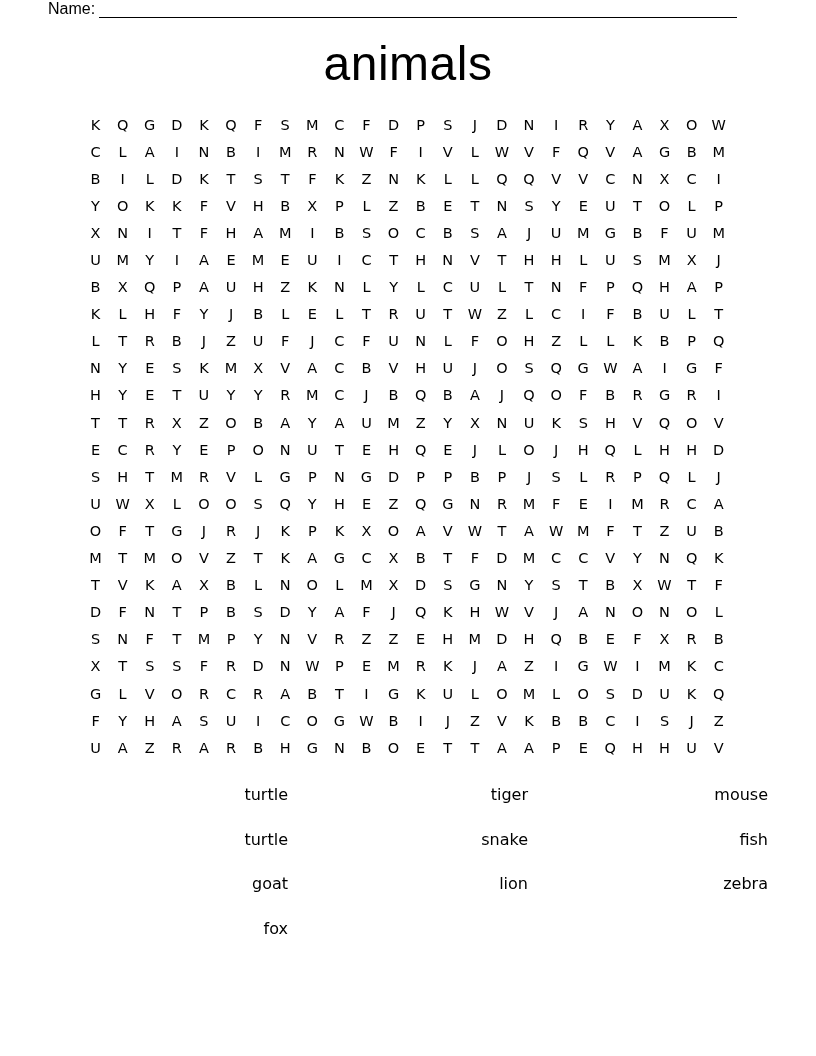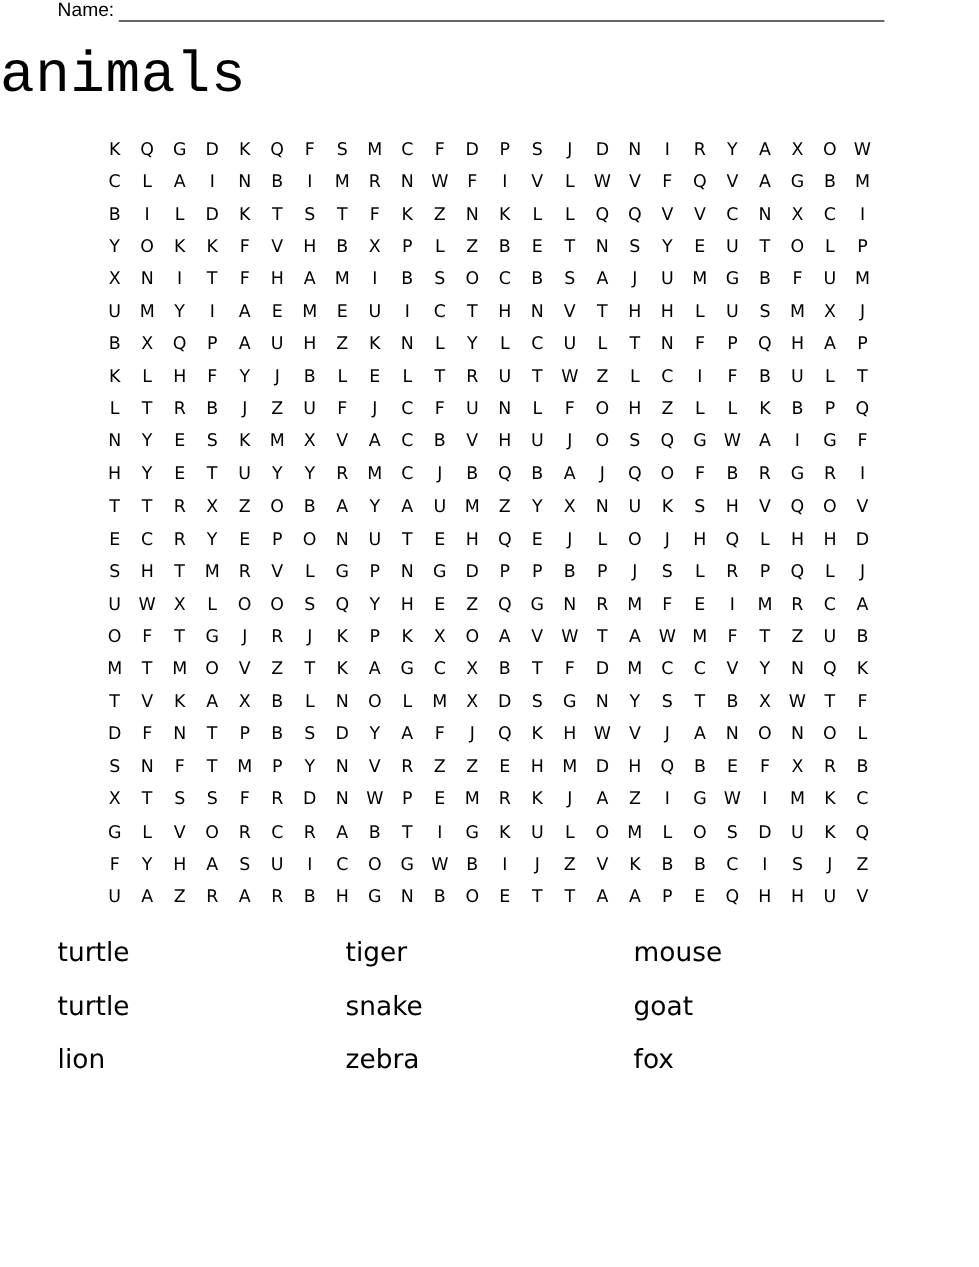--- a/index.html
+++ b/index.html
@@ -1,23 +1,23 @@
 <!DOCTYPE html>
 <html><head>
 <meta charset="utf-8">
 <style>
   html, body { margin:0; padding:0; background:#ffffff; }
   body { width:816px; height:1056px; position:relative; overflow:hidden; color:#000; }
   .name-row { position:absolute; left:48px; top:0; font-family:"Liberation Sans", sans-serif; font-size:16px; line-height:18px; display:flex; align-items:flex-end; }
   .name-line { display:inline-block; width:638px; border-bottom:1px solid #000; height:14px; margin-left:4px; }
-  .title { position:absolute; left:0; width:816px; top:34px; font-family:Liberation Mono, monospace; font-size:48px; line-height:60px; letter-spacing:0.5px; }
+  .title { position:absolute; left:0; width:816px; top:34px; text-align:center; font-family:Liberation Sans, sans-serif; font-size:48px; line-height:60px; letter-spacing:0.5px; }
   .grid { position:absolute; left:82px; top:111px; display:grid; grid-template-columns:repeat(24, 27.1px); grid-auto-rows:27.1px; }
   .cell { display:flex; align-items:center; justify-content:center; font-family:"DejaVu Sans", sans-serif; font-size:14.5px; }
   .bank { position:absolute; left:48px; top:780px; display:grid; grid-template-columns:240px 240px 240px; grid-auto-rows:44.5px; }
-  .word { font-family:"DejaVu Sans", sans-serif; font-size:22px; line-height:30px; }
+  .word { font-family:"DejaVu Sans", sans-serif; font-size:16px; line-height:30px;text-align:right; }
 </style>
 </head>
 <body>
 
 <div class="name-row">
   <span>Name:</span>
   <span class="name-line"></span>
 </div>
 
 <div class="title">animals</div>
@@ -600,17 +600,18 @@
     <div class="cell">U</div>
     <div class="cell">V</div>
   </div>
 
 <div class="bank" id="word-bank">
     <div class="word">turtle</div>
     <div class="word">tiger</div>
     <div class="word">mouse</div>
     <div class="word">turtle</div>
     <div class="word">snake</div>
+    <div class="word">fish</div>
     <div class="word">goat</div>
     <div class="word">lion</div>
     <div class="word">zebra</div>
     <div class="word">fox</div>
   </div>
 
 </body></html>

